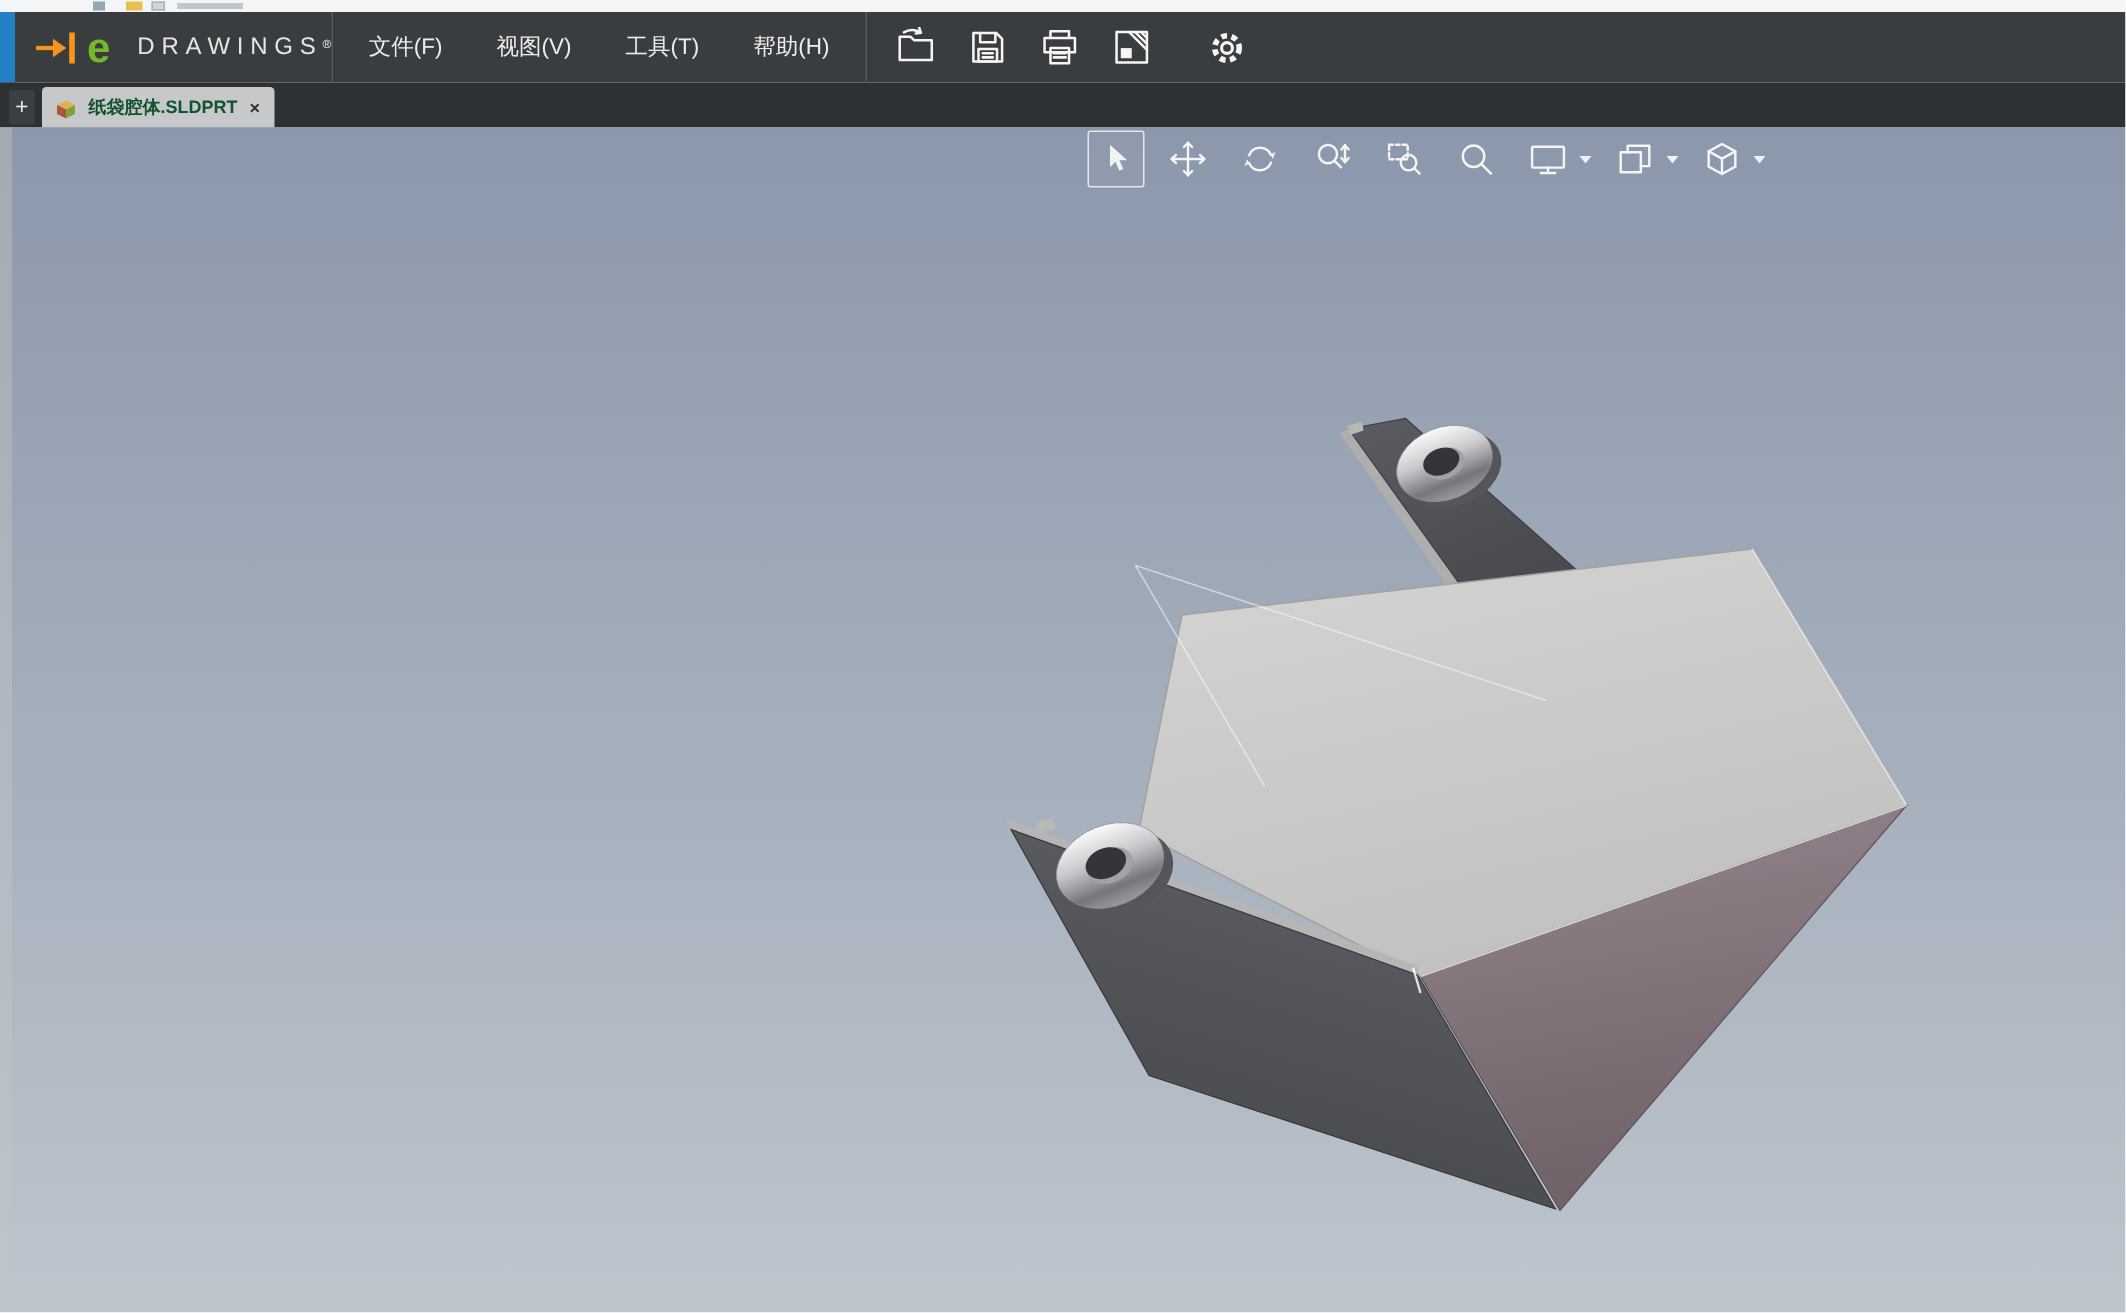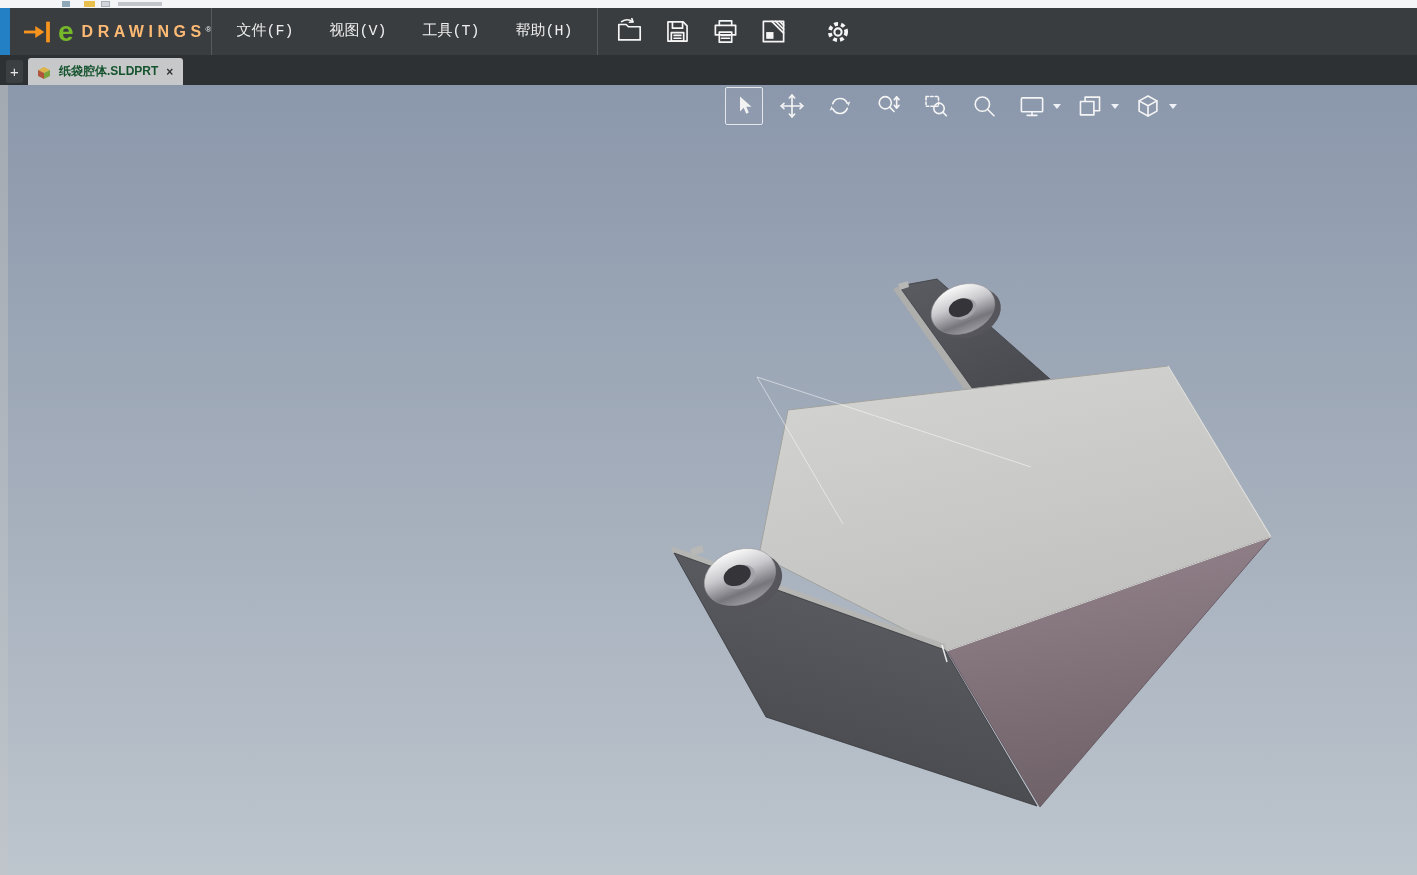--- a/index.html
+++ b/index.html
@@ -14,25 +14,25 @@
   .mini-shape { position:absolute; top:1px; height:6px; }
 
   
   .header {
     position:absolute; top:8px; left:0; right:0; height:47px;
     background:#3a3d40; display:flex; align-items:center;
   }
   .blue-edge { position:absolute; left:0; top:0; width:10px; height:47px; background:#2380c4; }
   .brand { display:flex; align-items:center; padding-left:24px; min-width:188px; }
   .brand-e { color:#76b82a; font-weight:bold; font-size:28px; line-height:26px; margin-left:2px; }
-  .brand-name { color:#fdba74; font-size:16px; letter-spacing:4.5px; margin-left:8px; font-weight:700; }
+  .brand-name { color:#e5e5e5; font-size:16px; letter-spacing:4.5px; margin-left:18px; font-weight:400; }
   .brand-reg { color:#f5f5f5; font-size:8px; align-self:flex-start; margin-top:6px; }
   .vsep { width:1px; height:47px; background:#56595d; }
 
-  .menus { display:flex; align-items:center; padding:0 6px;font-family:Liberation Mono, monospace; }
+  .menus { display:flex; align-items:center; padding:0 6px; }
   .menu-item {
     color:#ededed; font-size:15px; padding:0 18px; height:47px; line-height:47px;
     cursor:default; background:none; border:none; font-family:inherit;
   }
 
   .header-tools { display:flex; align-items:center; padding-left:8px; }
   .tool-btn {
     width:48px; height:42px; display:flex; align-items:center; justify-content:center;
     background:none; border:none; cursor:pointer;
   }

